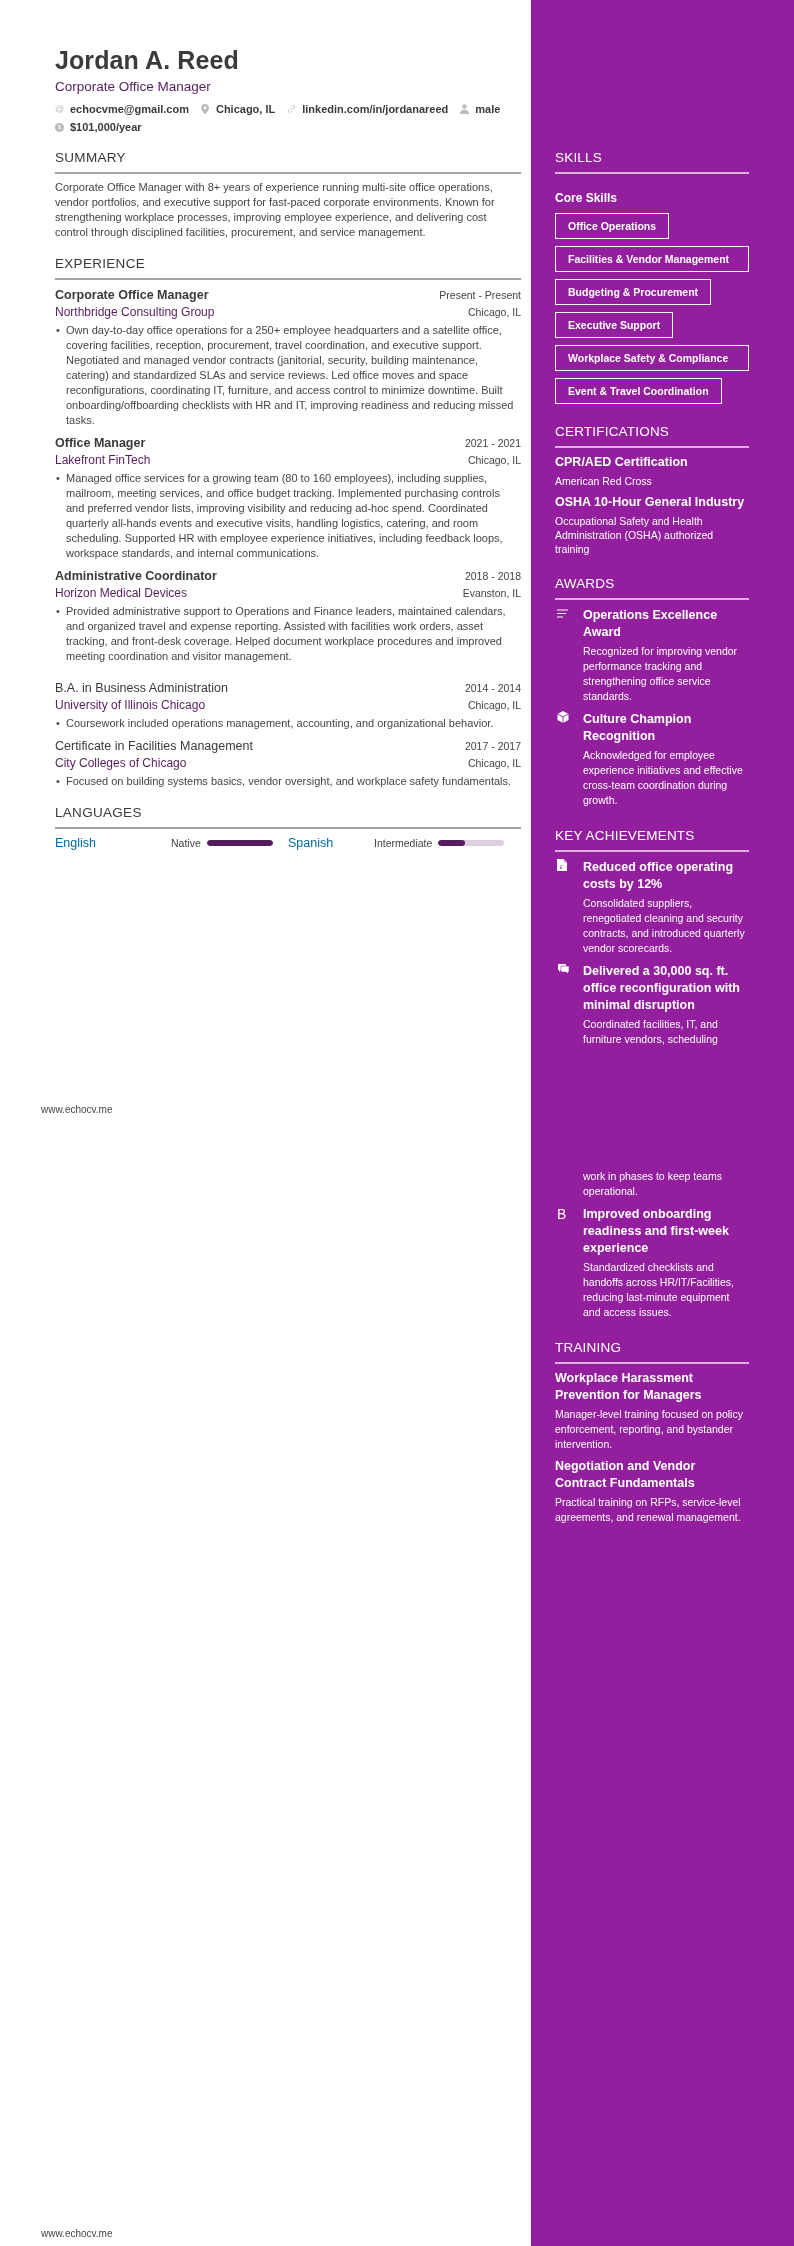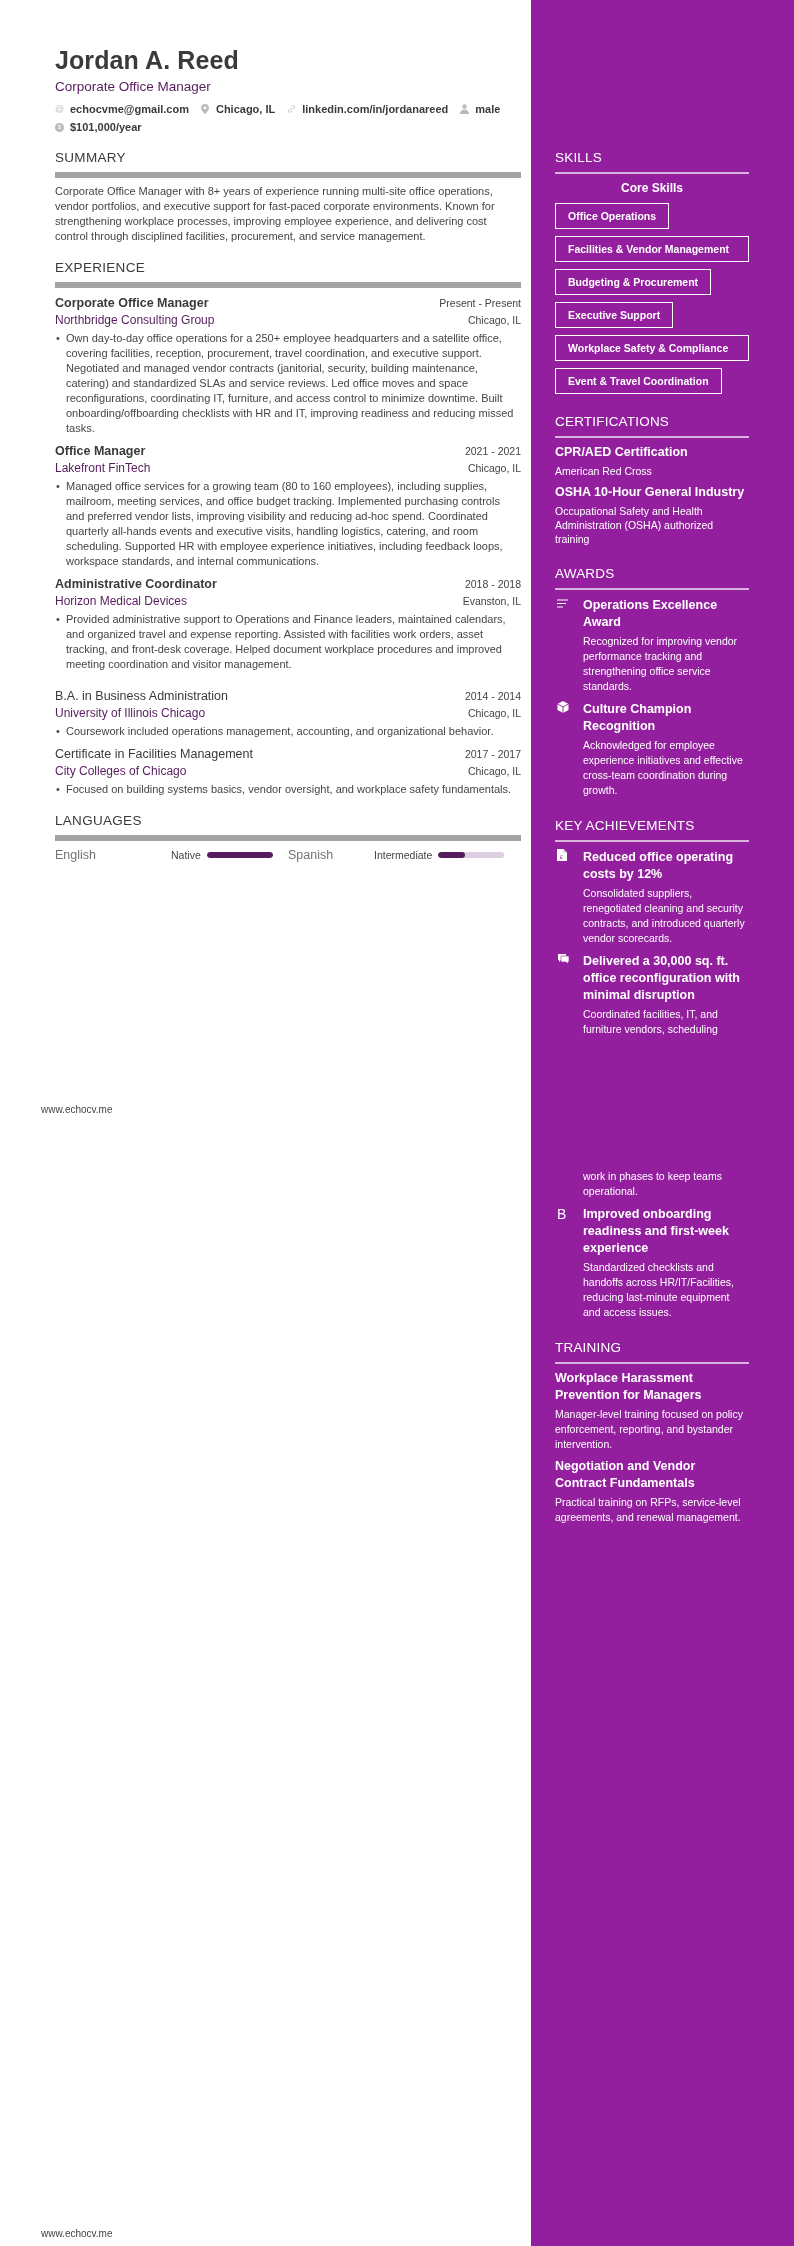--- a/index.html
+++ b/index.html
@@ -10,46 +10,46 @@
 
     .main { position: absolute; left: 44px; top: 44px; width: 466px; margin-left: 11px; }
     .name { font-size: 25px; font-weight: bold; color: #3a3a3a; line-height: 32px; letter-spacing: 0.1px; }
     .title { font-size: 13.5px; color: #561d5e; margin-top: 2px; line-height: 18px; }
     .contacts { display: flex; flex-wrap: wrap; margin-top: 4px; font-size: 11px; font-weight: bold; color: #3a3a3a; }
     .contact { display: flex; align-items: center; margin-right: 12px; height: 18px; }
     .contact .ic { width: 9px; height: 9px; margin-right: 6px; display: inline-flex; align-items: center; justify-content: center; color: #bbbbbb; font-size: 9px; font-weight: normal; }
     .ic-dot { border-radius: 50%; background: #bbbbbb; color: #fff !important; font-size: 6px !important; }
 
     .section { margin-top: 16px; }
-    .sec-title { font-size: 13.5px; color: #3a3a3a; letter-spacing: 0.3px; padding-bottom: 6px; border-bottom: 6px solid #a3a3a3; line-height: 16px; }
+    .sec-title { font-size: 13.5px; color: #3a3a3a; letter-spacing: 0.3px; padding-bottom: 6px; border-bottom: 2px solid #a3a3a3; line-height: 16px; }
     .summary { font-size: 11px; line-height: 15px; color: #454545; margin-top: 6px; }
 
     .entry { margin-top: 7px; }
     .row { display: flex; justify-content: space-between; align-items: baseline; }
     .role { font-size: 12.5px; font-weight: bold; color: #3a3a3a; line-height: 17px; }
     .role.light { font-weight: normal; }
     .date { font-size: 10.5px; color: #444; }
     .company { font-size: 12px; color: #561d5e; line-height: 17px; }
     .loc { font-size: 10.5px; color: #444; }
     .bullets { list-style: none; margin-top: 2px; }
     .bullets li { position: relative; padding-left: 11px; font-size: 11px; line-height: 15px; color: #454545; }
     .bullets li::before { content: "•"; position: absolute; left: 1px; top: 0; }
 
     .langs { display: flex; align-items: center; margin-top: 7px; }
     .lang { display: flex; align-items: center; width: 233px; }
-    .lang-name { font-size: 12.5px; color: #737373; width: 116px; }
+    .lang-name { font-size: 12.5px; color: #0369a1; width: 116px; }
     .lang-level { font-size: 10.5px; color: #444; margin-right: 6px; width: auto; }
     .bar { height: 6px; border-radius: 3px; background: #dccfe0; position: relative; overflow: hidden; }
     .bar-fill { position: absolute; left: 0; top: 0; bottom: 0; background: #561d5e; border-radius: 3px; }
 
     .footer { position: absolute; left: 41px; font-size: 10px; color: #444; }
 
     .side { position: absolute; left: 555px; width: 194px; color: #ffffff; }
     .side-title { font-size: 13.5px; color: #ffffff; letter-spacing: 0.2px; padding-bottom: 6px; border-bottom: 2px solid #d8b4dc; line-height: 16px; }
-    .side-sub { font-size: 12px; font-weight: bold; margin-top: 6px; line-height: 16px; text-align: center; }
+    .side-sub { font-size: 12px; font-weight: bold; margin-top: 16px; line-height: 16px; }
     .chip { display: inline-block; border: 1px solid #ffffff; font-size: 10.5px; font-weight: bold; padding: 5px 12px; margin-top: 7px; line-height: 14px; }
     .chip-wrap { display: flex; flex-direction: column; align-items: flex-start; }
     .cert-name { font-size: 12.5px; font-weight: bold; margin-top: 6px; line-height: 17px; }
     .cert-org { font-size: 10.5px; margin-top: 3px; line-height: 14px; }
     .item { display: flex; margin-top: 7px; }
     .item-ic { width: 28px; flex: 0 0 28px; font-size: 12px; line-height: 17px; padding-left: 2px; }
     .item-body { flex: 1; }
     .item-title { font-size: 12.5px; font-weight: bold; line-height: 17px; }
     .item-desc { font-size: 10.5px; line-height: 15px; margin-top: 3px; }
     .train-title { font-size: 12.5px; font-weight: bold; line-height: 17px; margin-top: 6px; }

